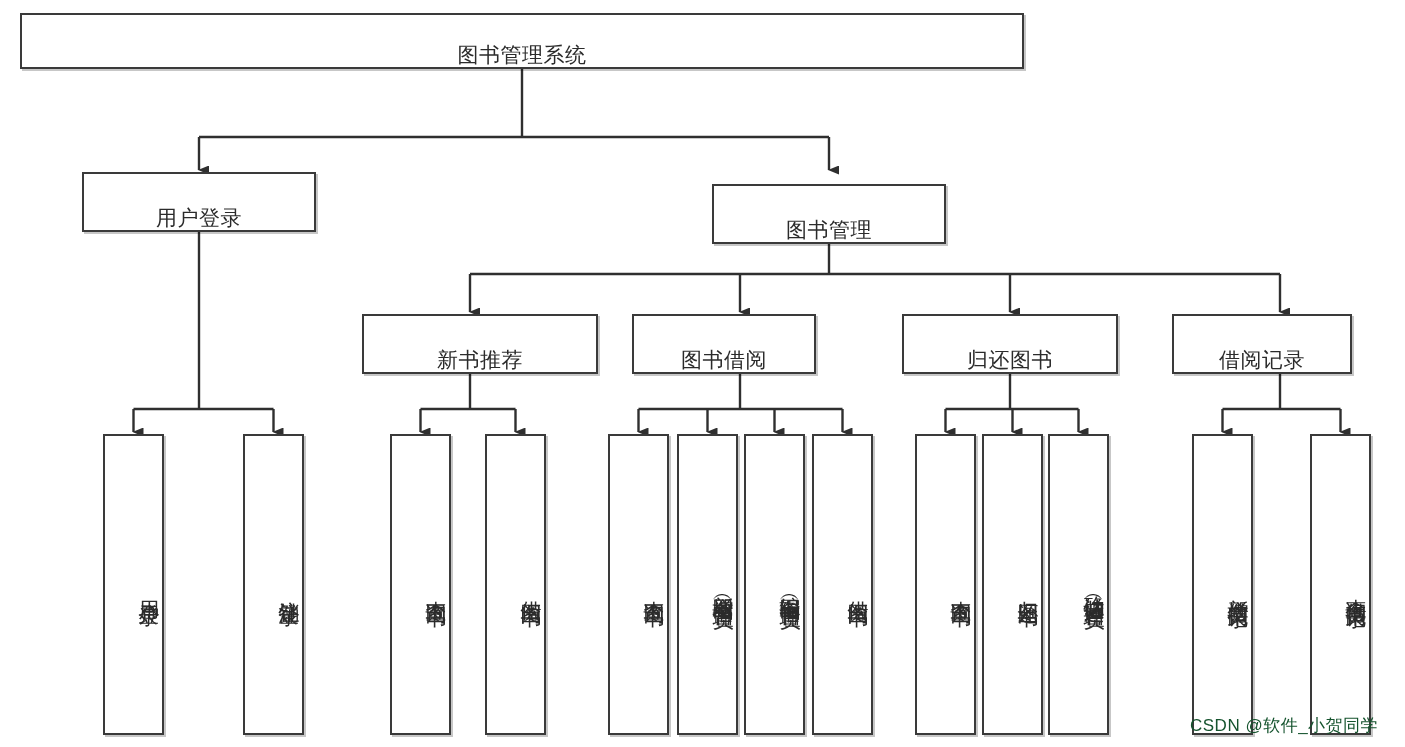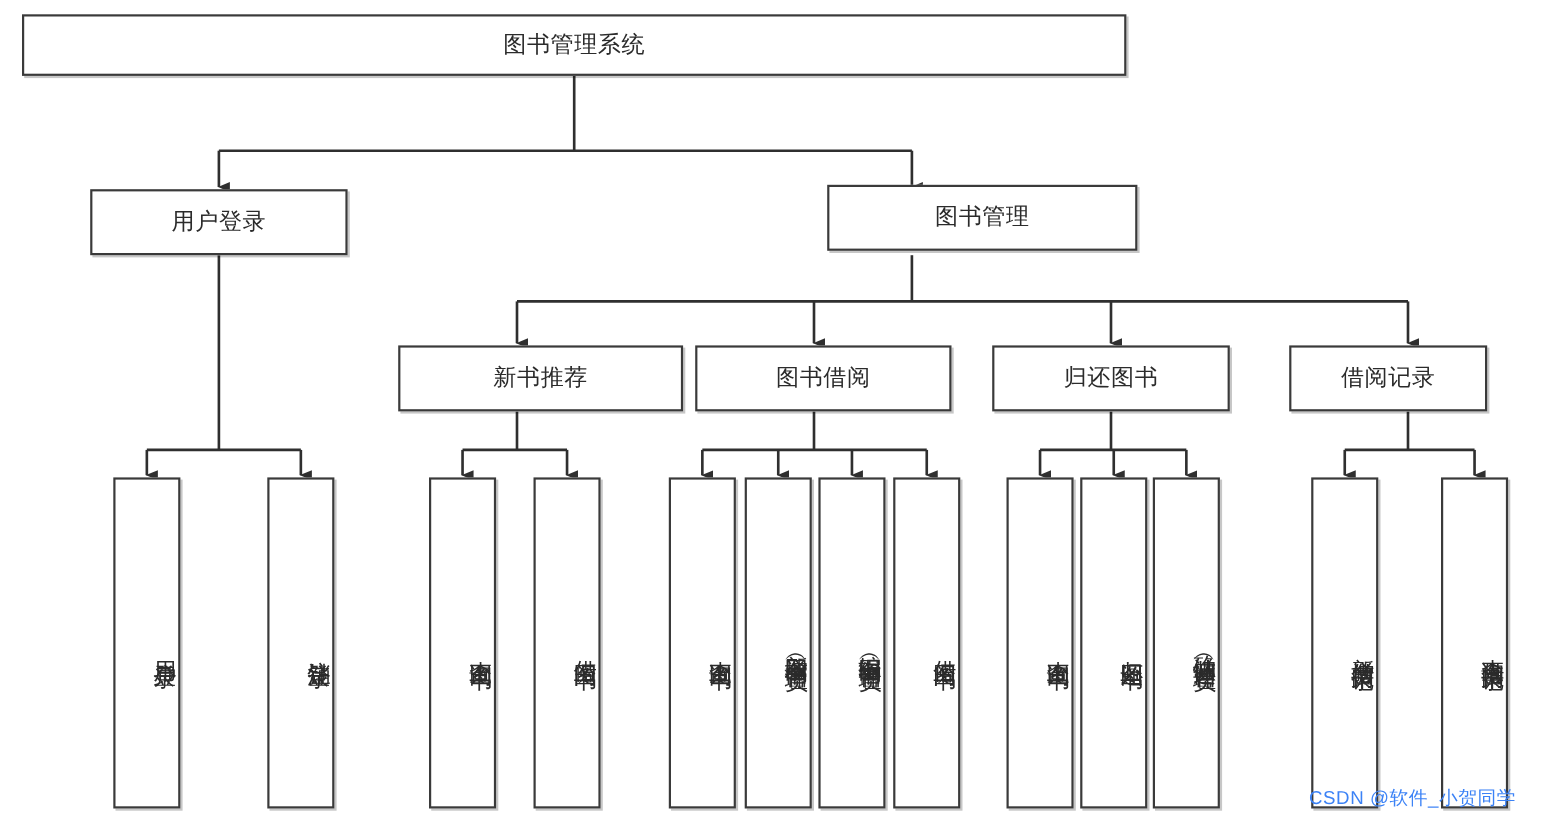--- a/index.html
+++ b/index.html
@@ -24,21 +24,21 @@
     width: 1405px;
     height: 747px;
   }
   .node-box {
     position: absolute;
     background: #ffffff;
     border: 2px solid #3a3a3a;
     box-sizing: border-box;
     box-shadow: 2px 2px 0 rgba(0,0,0,0.22);
     display: flex;
-    align-items: center;
+    align-items: flex-end;
     justify-content: center;
     color: #2b2b2b;
   }
   .node-box.horiz {
     font-size: 21px;
     letter-spacing: 0.5px;
     line-height: 1.2;
   }
   .node-box.vert {
     writing-mode: vertical-rl;
@@ -49,21 +49,21 @@
     align-items: flex-start;
     justify-content: center;
     padding-top: 6px;
   }
   .node-box.vert > span {
     display: block;
   }
   .watermark {
     position: absolute;
     font-size: 17px;
-    color: #3b82f6;
+    color: #14532d;
     letter-spacing: 0.5px;
     white-space: nowrap;
   }
 </style>
 </head>
 <body>
 
 <div id="stage">
 
   <svg id="diagram-svg" viewBox="0 0 1405 747" xmlns="http://www.w3.org/2000/svg">
@@ -109,27 +109,27 @@
       </g>
   </svg>
 
   <div id="boxes-layer">
       <div class="node-box horiz" style="left: 20px; top: 13px; width: 1004px; height: 56px;">
         <span>图书管理系统</span>
       </div>
       <div class="node-box horiz" style="left: 82px; top: 172px; width: 234px; height: 60px;">
         <span>用户登录</span>
       </div>
-      <div class="node-box horiz" style="left: 712px; top: 168px; width: 282px; height: 60px; margin-left: 40px;">
+      <div class="node-box horiz" style="left: 712px; top: 184px; width: 234px; height: 60px;">
         <span>图书管理</span>
       </div>
-      <div class="node-box horiz" style="left: 362px; top: 314px; width: 259px; height: 60px;">
+      <div class="node-box horiz" style="left: 362px; top: 314px; width: 236px; height: 60px;">
         <span>新书推荐</span>
       </div>
-      <div class="node-box horiz" style="left: 632px; top: 314px; width: 233px; height: 60px;">
+      <div class="node-box horiz" style="left: 632px; top: 314px; width: 184px; height: 60px;">
         <span>图书借阅</span>
       </div>
       <div class="node-box horiz" style="left: 902px; top: 314px; width: 216px; height: 60px;">
         <span>归还图书</span>
       </div>
       <div class="node-box horiz" style="left: 1172px; top: 314px; width: 180px; height: 60px;">
         <span>借阅记录</span>
       </div>
       <div class="node-box vert" style="left: 103px; top: 434px; width: 61px; height: 301px;">
         <span>用户登录</span>

